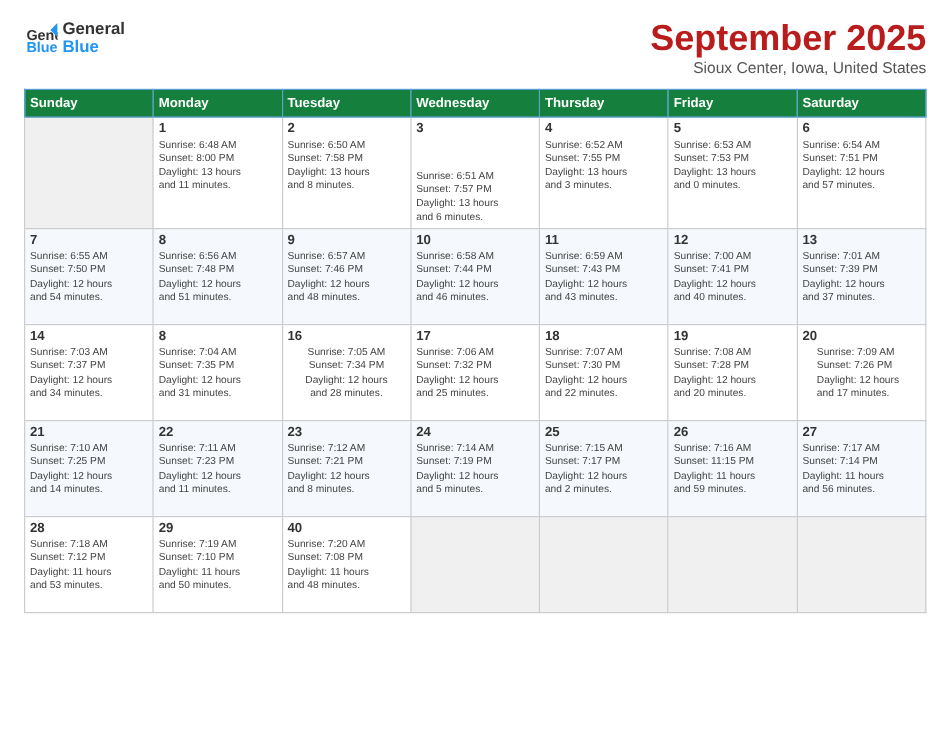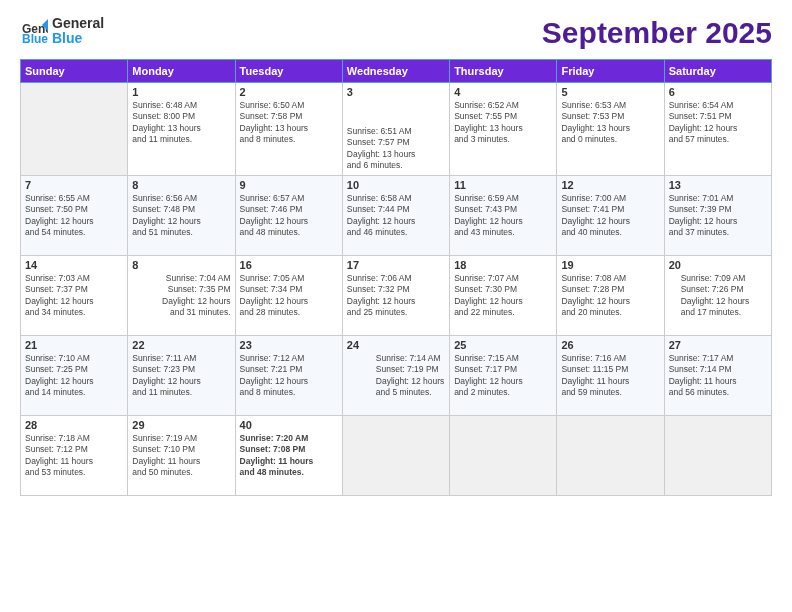--- a/index.html
+++ b/index.html
@@ -30,34 +30,34 @@
     .logo-icon {
       width: 28px;
       height: 28px;
     }
     .title-block {
       text-align: right;
     }
     .month-title {
       font-size: 30px;
       font-weight: bold;
-      color: #4c1d95;
+      color: #b91c1c;
       line-height: 1.1;
     }
     .subtitle {
       font-size: 13px;
       color: #555;
     }
     table {
       width: 100%;
       border-collapse: collapse;
       font-size: 9.5px;
     }
     thead tr th {
-      background: #6d28d9;
+      background: #15803d;
       color: #fff;
       font-size: 11px;
       font-weight: bold;
       padding: 5px 4px;
       text-align: left;
       border: 1px solid #5a9fd4;
     }
     tbody tr td {
       vertical-align: top;
       border: 1px solid #ccc;
@@ -95,20 +95,21 @@
         <text x="2" y="26" font-size="12" font-weight="bold" fill="#2196F3" font-family="Arial">Blue</text>
         <polygon points="22,8 28,2 28,14" fill="#2196F3"></polygon>
       </svg>
       <div style="display:flex;flex-direction:column;line-height:1.1;">
         <span style="font-size:14px;font-weight:bold;color:#333;">General</span>
         <span style="font-size:14px;font-weight:bold;color:#2196F3;">Blue</span>
       </div>
     </div>
     <div class="title-block">
       <div class="month-title">September 2025</div>
+      <div class="subtitle">Sioux Center, Iowa, United States</div>
     </div>
   </div>
 
   <table>
     <thead>
       <tr>
       <th>Sunday</th>
           <th>Monday</th>
           <th>Tuesday</th>
           <th>Wednesday</th>
@@ -217,28 +218,28 @@
         <tr>
           <td>
             <div class="day-number">14</div>
             <div class="day-info" style="white-space: pre-line;">Sunrise: 7:03 AM
 Sunset: 7:37 PM
 Daylight: 12 hours
 and 34 minutes.</div>
           </td>
           <td>
             <div class="day-number">8</div>
-            <div class="day-info" style="white-space: pre-line; text-align: right;">Sunrise: 7:04 AM
+            <div class="day-info" style="white-space: pre-line;">Sunrise: 7:04 AM
 Sunset: 7:35 PM
 Daylight: 12 hours
 and 31 minutes.</div>
           </td>
           <td>
             <div class="day-number">16</div>
-            <div class="day-info" style="white-space: pre-line;">Sunrise: 7:05 AM
+            <div class="day-info" style="white-space: pre-line; text-align: center;">Sunrise: 7:05 AM
 Sunset: 7:34 PM
 Daylight: 12 hours
 and 28 minutes.</div>
           </td>
           <td>
             <div class="day-number">17</div>
             <div class="day-info" style="white-space: pre-line;">Sunrise: 7:06 AM
 Sunset: 7:32 PM
 Daylight: 12 hours
 and 25 minutes.</div>
@@ -282,21 +283,21 @@
           </td>
           <td>
             <div class="day-number">23</div>
             <div class="day-info" style="white-space: pre-line;">Sunrise: 7:12 AM
 Sunset: 7:21 PM
 Daylight: 12 hours
 and 8 minutes.</div>
           </td>
           <td>
             <div class="day-number">24</div>
-            <div class="day-info" style="white-space: pre-line; margin-left: 29px;">Sunrise: 7:14 AM
+            <div class="day-info" style="white-space: pre-line;">Sunrise: 7:14 AM
 Sunset: 7:19 PM
 Daylight: 12 hours
 and 5 minutes.</div>
           </td>
           <td>
             <div class="day-number">25</div>
             <div class="day-info" style="white-space: pre-line;">Sunrise: 7:15 AM
 Sunset: 7:17 PM
 Daylight: 12 hours
 and 2 minutes.</div>
@@ -326,21 +327,21 @@
           </td>
           <td>
             <div class="day-number">29</div>
             <div class="day-info" style="white-space: pre-line;">Sunrise: 7:19 AM
 Sunset: 7:10 PM
 Daylight: 11 hours
 and 50 minutes.</div>
           </td>
           <td>
             <div class="day-number">40</div>
-            <div class="day-info" style="white-space: pre-line; font-weight: bold;">Sunrise: 7:20 AM
+            <div class="day-info" style="white-space: pre-line;">Sunrise: 7:20 AM
 Sunset: 7:08 PM
 Daylight: 11 hours
 and 48 minutes.</div>
           </td>
           <td class="empty-cell"></td>
           <td class="empty-cell"></td>
           <td class="empty-cell"></td>
           <td class="empty-cell"></td>
         </tr>
       </tbody>

